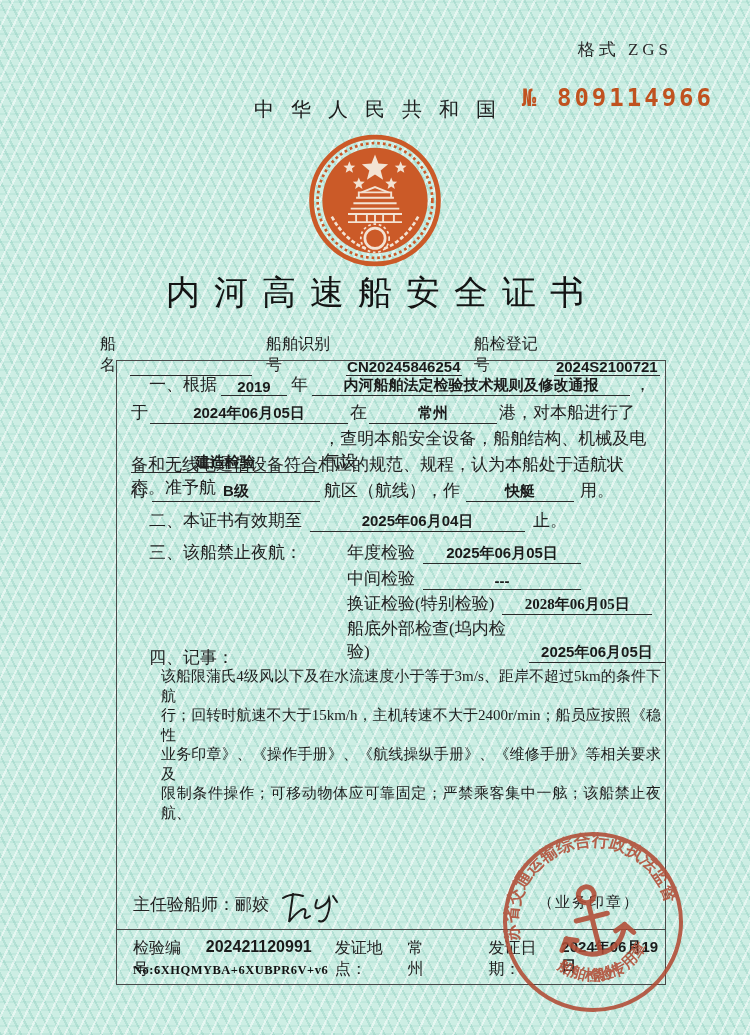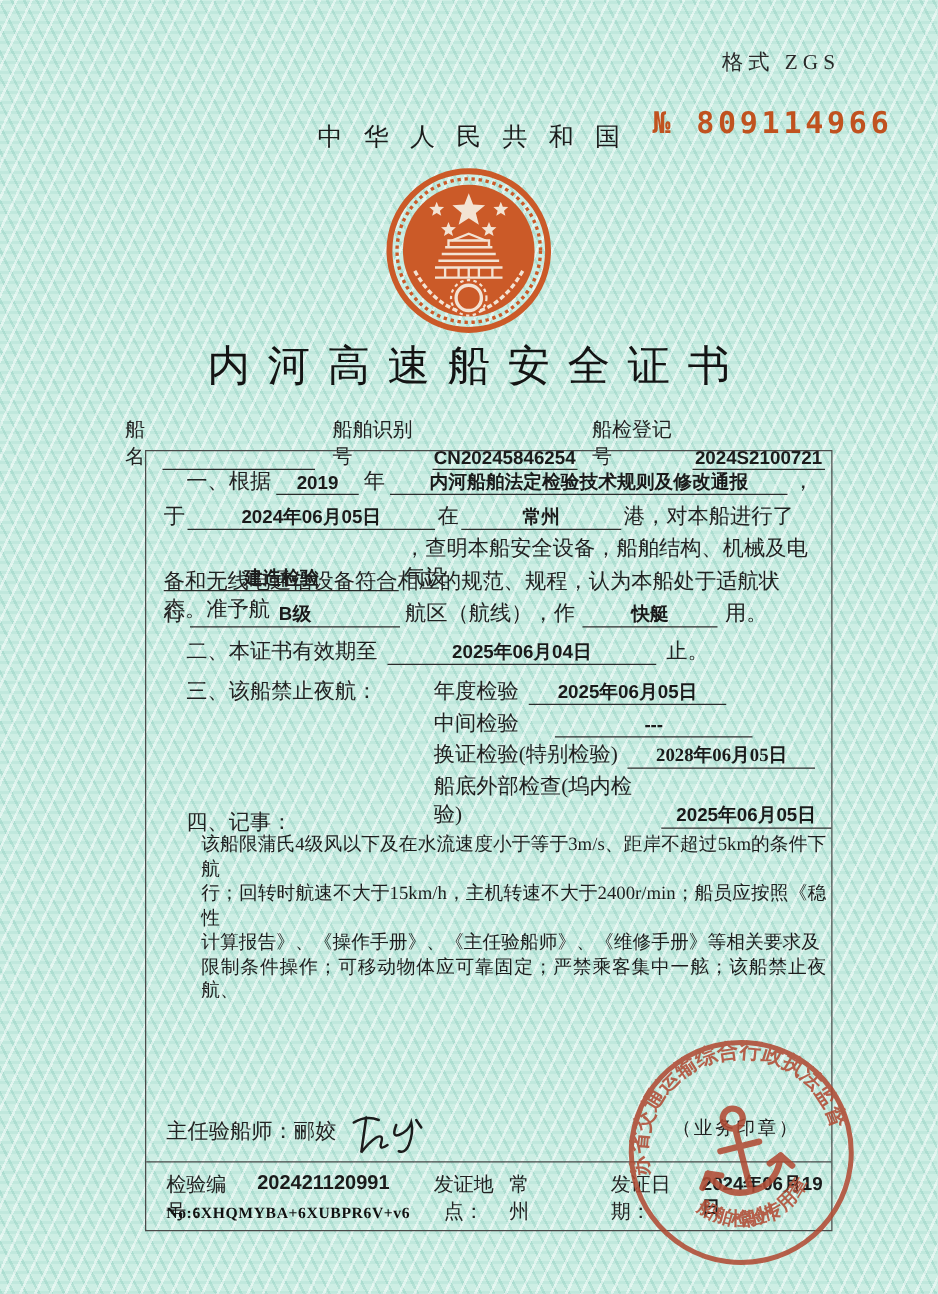--- a/index.html
+++ b/index.html
@@ -133,58 +133,58 @@
     <span>止。</span>
   </div>
 
   <div class="line indent" style="top:180px;">
     <span>三、该船禁止夜航：</span>
   </div>
   <div class="sec3-row" style="top:180px;">
     <span>年度检验</span>
     <span class="blank val" style="width:158px;margin-left:8px;">2025年06月05日</span>
   </div>
-  <div class="sec3-row" style="top:206px;gap:21px;">
+  <div class="sec3-row" style="top:206px;">
     <span>中间检验</span>
     <span class="blank val" style="width:158px;margin-left:8px;">---</span>
   </div>
   <div class="sec3-row" style="top:231px;">
     <span>换证检验(特别检验)</span>
     <span class="blank val" style="width:150px;margin-left:8px;font-family:Liberation Serif, serif;">2028年06月05日</span>
   </div>
   <div class="sec3-row" style="top:256px;">
     <span>船底外部检查(坞内检验)</span>
     <span class="blank val" style="width:142px;margin-left:8px;">2025年06月05日</span>
   </div>
 
   <div class="line indent" style="top:285px;">
     <span>四、记事：</span>
   </div>
   <div class="remarks" style="top:306px;">
     <div>该船限蒲氏4级风以下及在水流速度小于等于3m/s、距岸不超过5km的条件下航</div>
     <div>行；回转时航速不大于15km/h，主机转速不大于2400r/min；船员应按照《稳性</div>
-    <div>计算报告》、《操作手册》、《主任验船师》、《维修手册》等相关要求及</div>
+    <div>业务印章》、《操作手册》、《航线操纵手册》、《维修手册》等相关要求及</div>
     <div>限制条件操作；可移动物体应可靠固定；严禁乘客集中一舷；该船禁止夜航、</div>
   </div>
 
   <div class="sign-row">
     <span>主任验船师：</span>
     <span>郦姣</span>
     <svg class="sig-script" viewBox="0 0 72 44">
       <path d="M6 10 Q16 4 26 8 M16 6 Q14 20 12 34 Q18 26 24 22 Q30 19 28 26 Q26 33 33 28
                M40 12 Q36 22 42 20 Q50 17 52 10 Q54 18 50 28 Q47 35 42 33 M56 8 L60 14" fill="none" stroke="#1b1b1b" stroke-width="2" stroke-linecap="round"></path>
     </svg>
   </div>
 
   <div class="divider"></div>
 
   <div class="footer-row">
     <span>检验编号：</span>
     <span class="val" style="font-size:16px;">202421120991</span>
-    <span style="margin-left:23px;text-align:center;">发证地点：</span>
+    <span style="margin-left:23px;">发证地点：</span>
     <span>常州</span>
     <span style="margin-left:52px;">发证日期：</span>
     <span class="val" style="font-size:15px;">2024年06月19日</span>
   </div>
   <div class="code-line">No:6XHQMYBA+6XUBPR6V+v6</div>
 </div>
 
 <div class="abs seal-note">（业务印章）</div>
 
 <div class="abs stamp">

